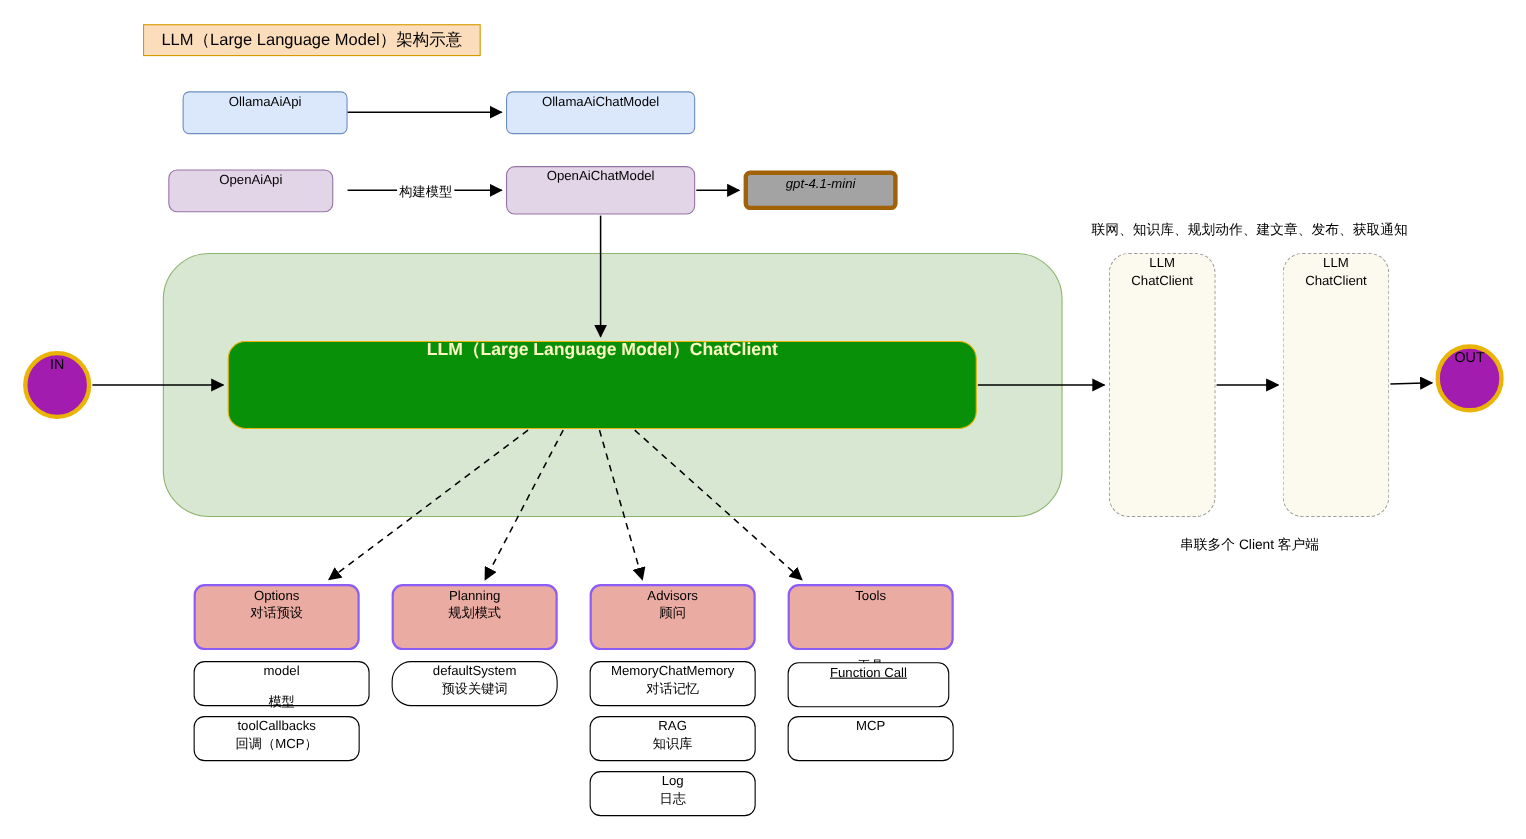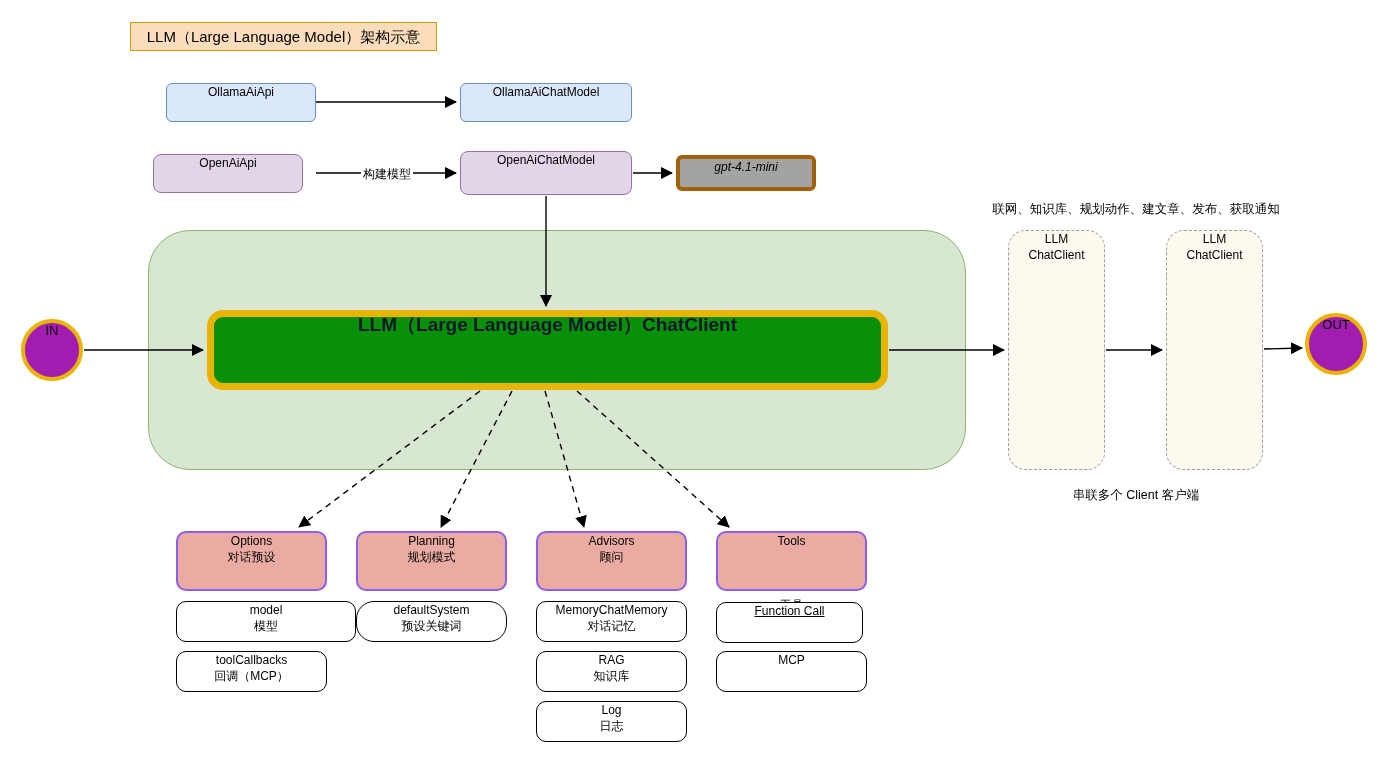--- a/index.html
+++ b/index.html
@@ -15,22 +15,22 @@
     background:#fbddbb;border:1px solid #d79b00;font-size:15px;line-height:19px;
     justify-content:center;
   }
   .blue{background:#dbe8fc;border:1px solid #6c8ebf;border-radius:6px;}
   .purple{background:#e2d5e7;border:1px solid #9673a6;border-radius:8px;}
   .gray{background:#a3a3a3;border:4px solid #a16207;border-radius:6px;font-style:italic;}
   .green-container{
     position:absolute;background:#d8e7d2;border:1px solid #8cb46e;border-radius:42px;box-sizing:border-box;
   }
   .chat-client-main{
-    background:#089108;border:7px solid #eab308;border-radius:16px;
-    color:#0f172a;font-weight:bold;font-size:19px;
+    background:#089108;border:1px solid #eab308;border-radius:16px;
+    color:#fef9c3;font-weight:bold;font-size:16px;
   }
   .circle{background:#a21caf;border:4px solid #eab308;border-radius:50%;font-size:13px;}
   .dashed-box{background:#fcf9ee;border:1px dashed #9e9e9e;border-radius:18px;}
   .pink{background:#eaaba2;border:2px solid #8b5cf6;border-radius:10px;}
   .white-box{background:#ffffff;border:1px solid #000000;border-radius:10px;}
   .caption{position:absolute;font-size:12.5px;text-align:center;}
   .edge-label{
     position:absolute;background:#ffffff;font-size:12px;padding:0 2px;z-index:6;
   }
   svg.wires{position:absolute;left:0;top:0;z-index:5;pointer-events:none;}
@@ -99,21 +99,21 @@
   </div>
   <div class="node pink" style="left:536px;top:531px;width:151px;height:60px;">
     <div>Advisors</div>
     <div>顾问</div>
   </div>
   <div class="node pink" style="left:716px;top:531px;width:151px;height:60px;gap:48px;">
     <div>Tools</div>
     <div>工具</div>
   </div>
 
-  <div class="node white-box" style="left:176px;top:601px;width:180px;height:41px;">
+  <div class="node white-box" style="left:176px;top:601px;width:160px;height:41px;gap:12px;">
     <div>model</div>
     <div>模型</div>
   </div>
   <div class="node white-box" style="left:176px;top:651px;width:151px;height:41px;">
     <div>toolCallbacks</div>
     <div>回调（MCP）</div>
   </div>
 
   <div class="node white-box" style="left:356px;top:601px;width:151px;height:41px;border-radius:18px;">
     <div>defaultSystem</div>

